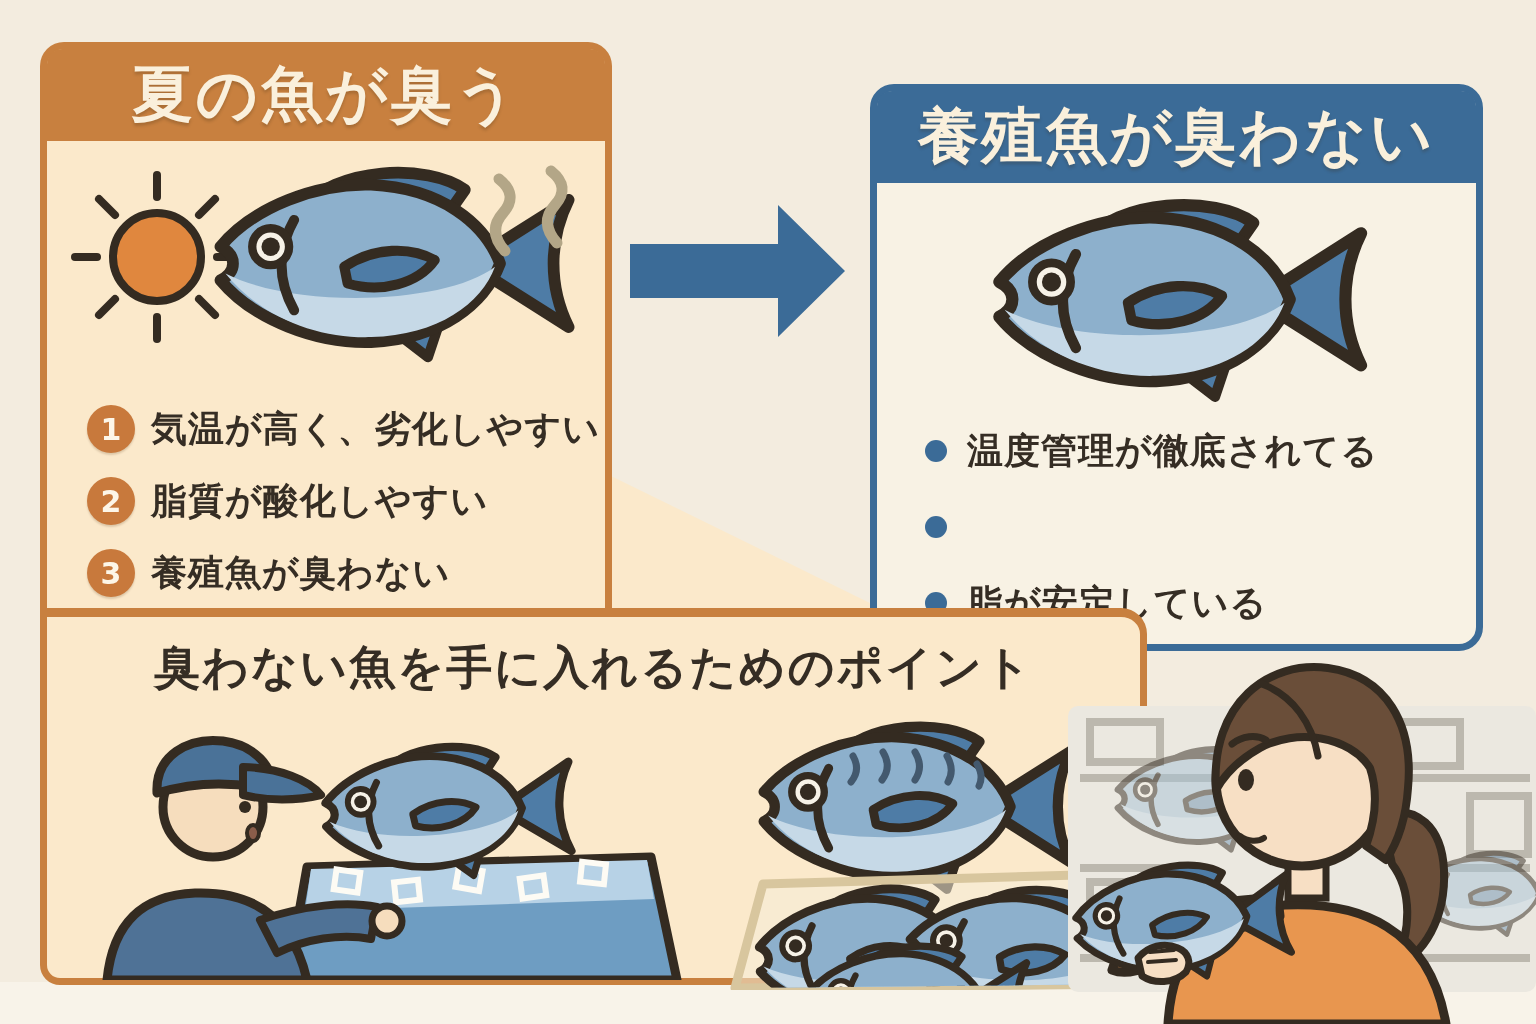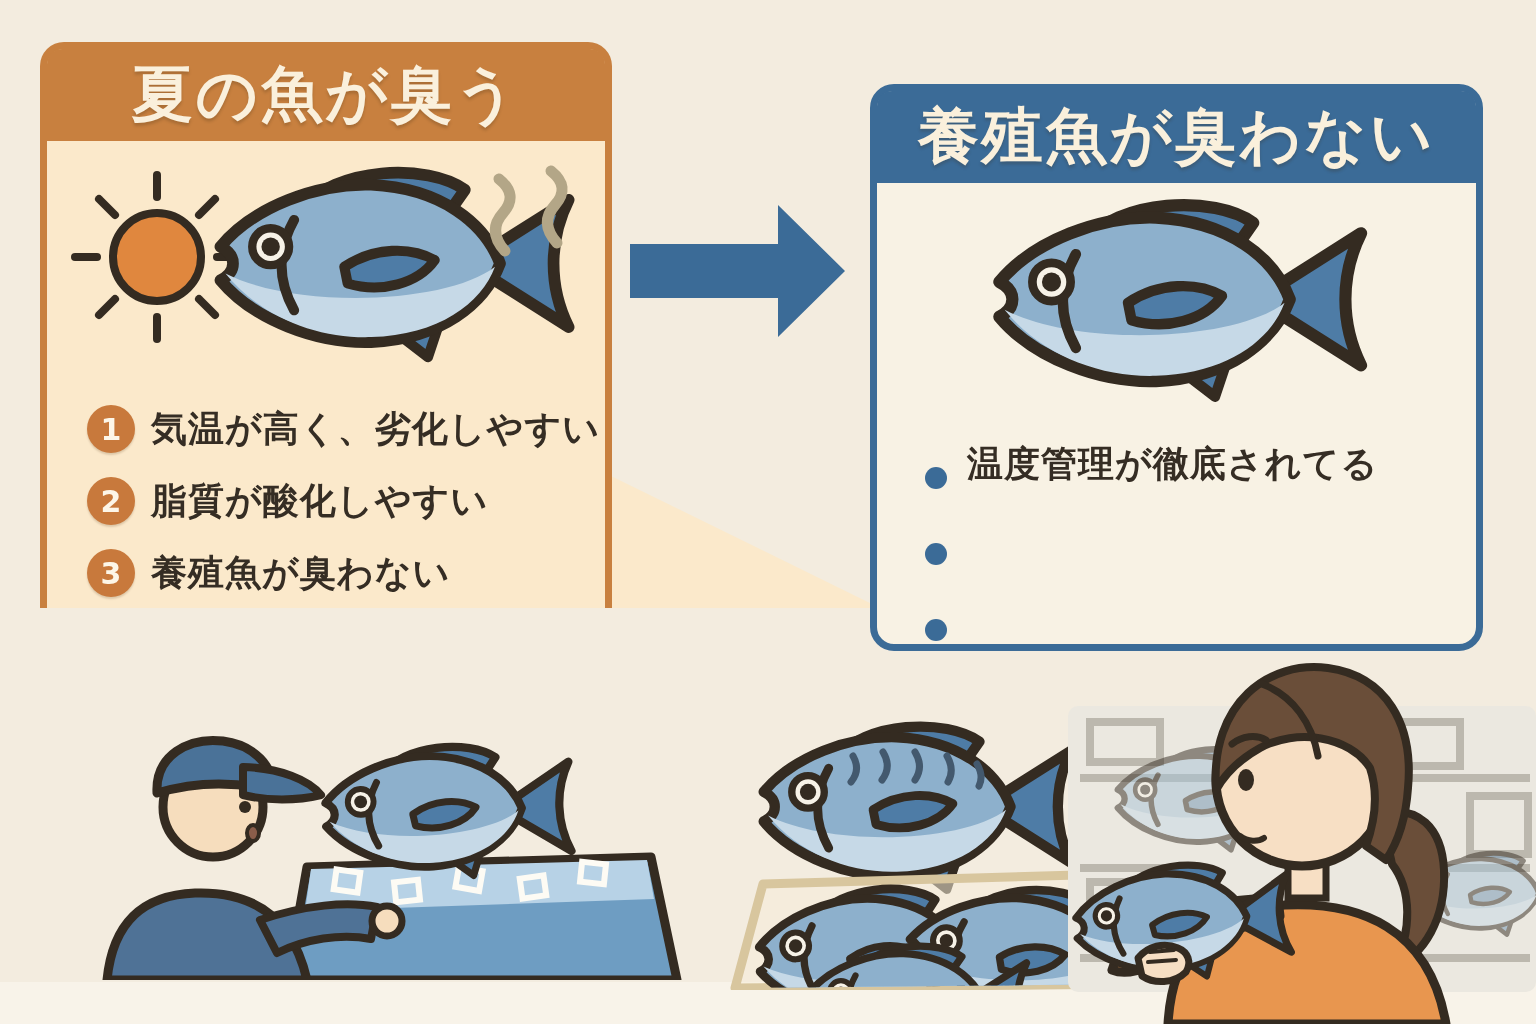--- a/index.html
+++ b/index.html
@@ -63,21 +63,21 @@
     box-shadow:0 2px 2px rgba(90,50,10,.18);
   }
   .dot{
     flex:0 0 auto;width:22px;height:22px;margin-right:20px;border-radius:50%;
     background:#3b6b97;
   }
   .trow-text{
     color:#352d24;font-size:36px;font-weight:800;letter-spacing:1px;
   }
   .panel-farmed .tlist{margin-left:26px;}
-  .panel-farmed .trow{height:76px;align-items:flex-end;}
+  .panel-farmed .trow{height:76px;}
   
   .tips-title{
     margin-top:20px;text-align:center;
     color:#352d24;font-size:46px;font-weight:800;letter-spacing:2px;
     white-space:nowrap;
   }
   
   .scene{position:absolute;z-index:5;}
   #arrow-svg{position:absolute;left:630px;top:205px;z-index:3;}
   #scene-fishmonger{left:95px;top:715px;}
@@ -169,25 +169,29 @@
       <div class="tlist">
         <div class="trow">
           <div class="dot"></div>
           <div class="trow-text">温度管理が徹底されてる</div>
         </div>
         <div class="trow">
           <div class="dot"></div>
         </div>
         <div class="trow">
           <div class="dot"></div>
+          <div class="trow-text">脂が安定している</div>
         </div>
       </div>
     </div>
   </div>
 
+  <div class="panel panel-tips">
+    <div class="tips-title">臭わない魚を手に入れるためのポイント</div>
+  </div>
 
   <svg id="scene-fishmonger" class="scene" width="620" height="265" viewBox="0 0 620 265">
     <path d="M212 152 L556 142 L582 265 L192 265 Z" fill="#6e9dc2" stroke="#342b21" stroke-width="9" stroke-linejoin="round"></path>
     <path d="M216 154 L552 145 L559 184 L210 196 Z" fill="#b7d2e6"></path>
     <g fill="none" stroke="#fdfbf4" stroke-width="6">
       <rect x="240" y="156" width="24" height="20" transform="rotate(8 252 166)"></rect>
       <rect x="300" y="166" width="24" height="20" transform="rotate(-6 312 176)"></rect>
       <rect x="362" y="154" width="24" height="20" transform="rotate(10 374 164)"></rect>
       <rect x="426" y="162" width="24" height="20" transform="rotate(-8 438 172)"></rect>
       <rect x="486" y="148" width="24" height="20" transform="rotate(6 498 158)"></rect>

